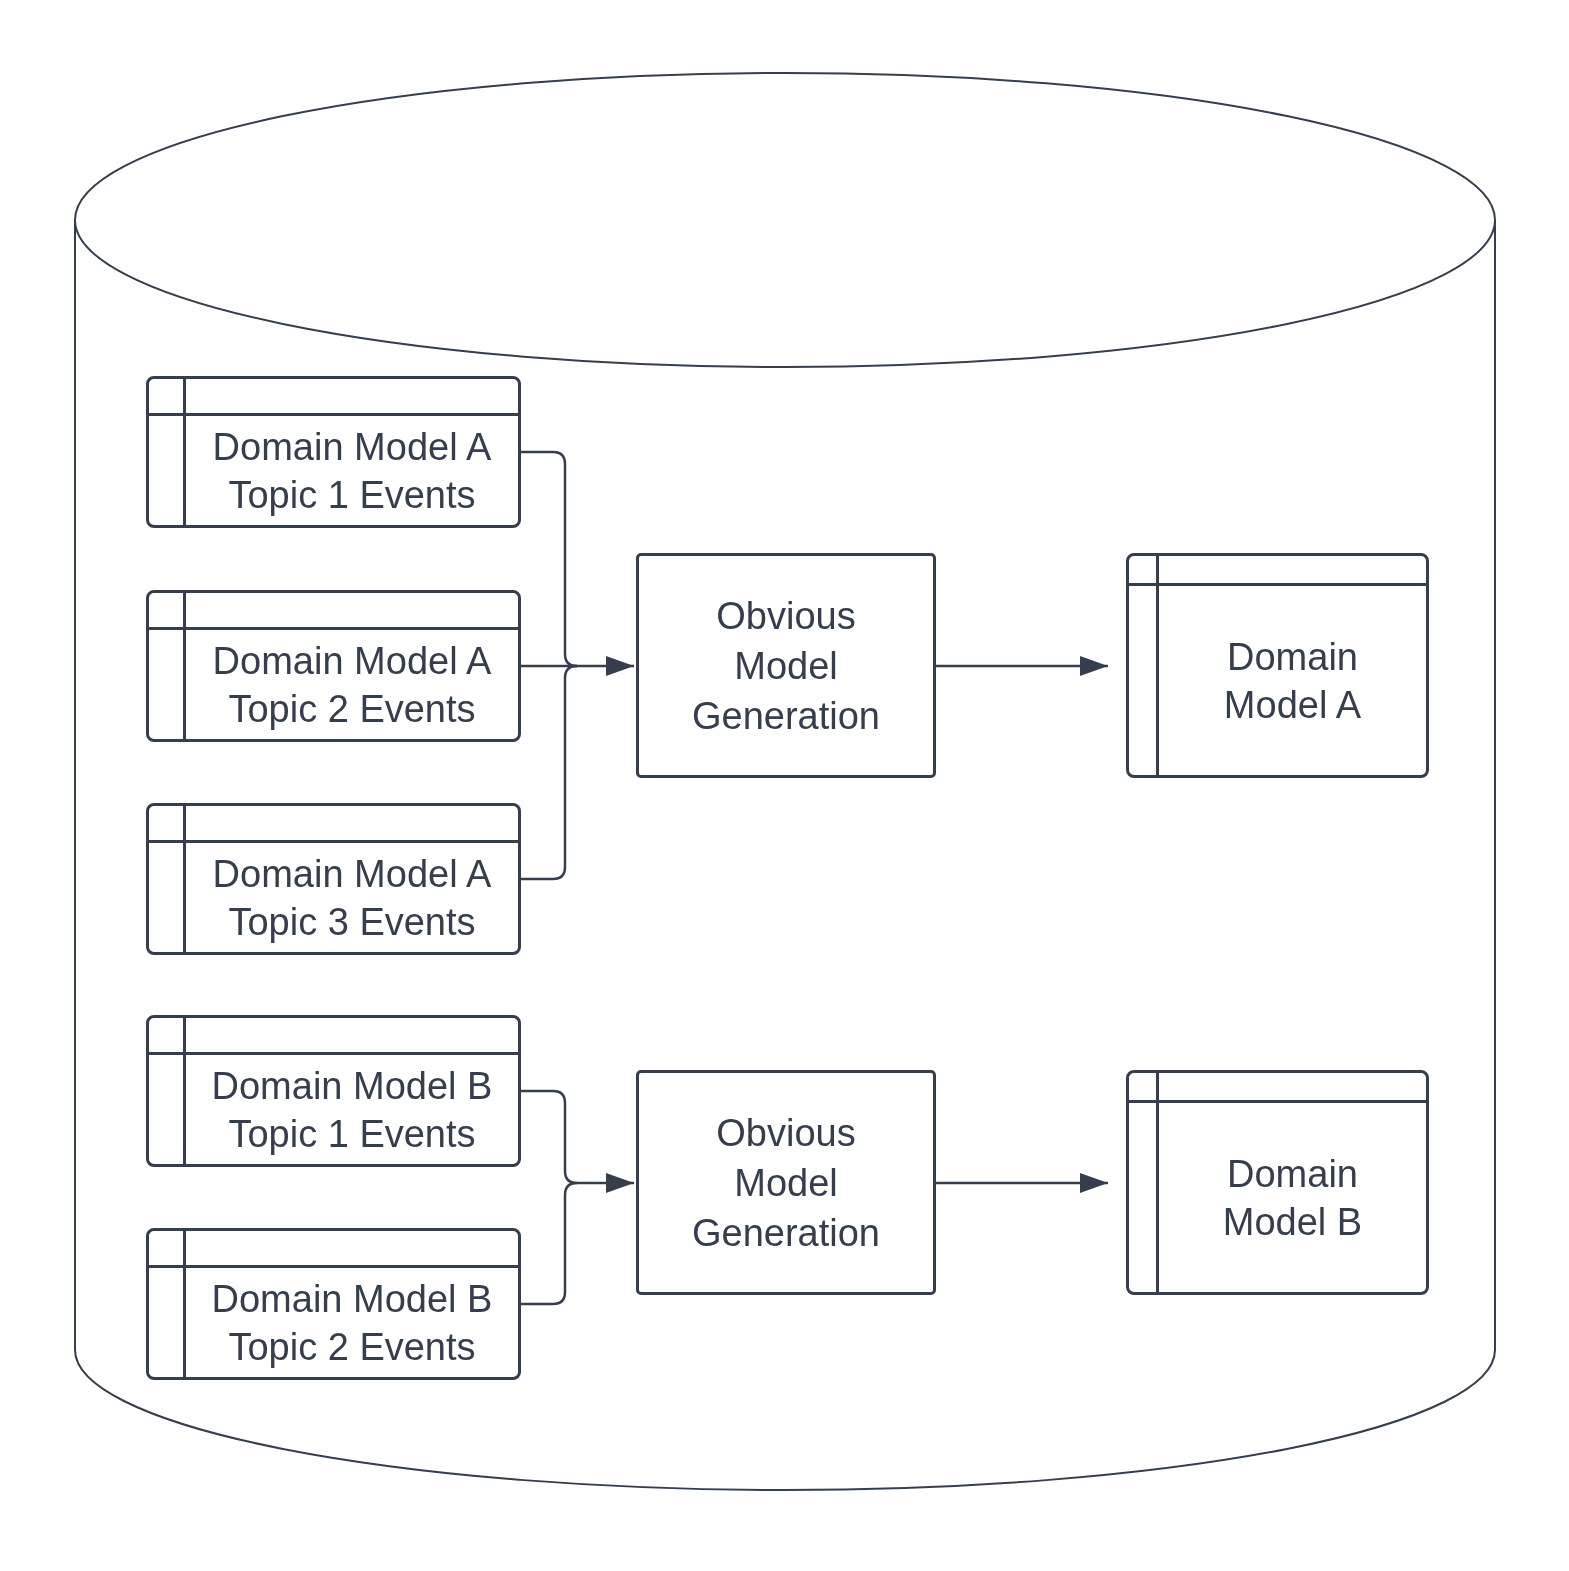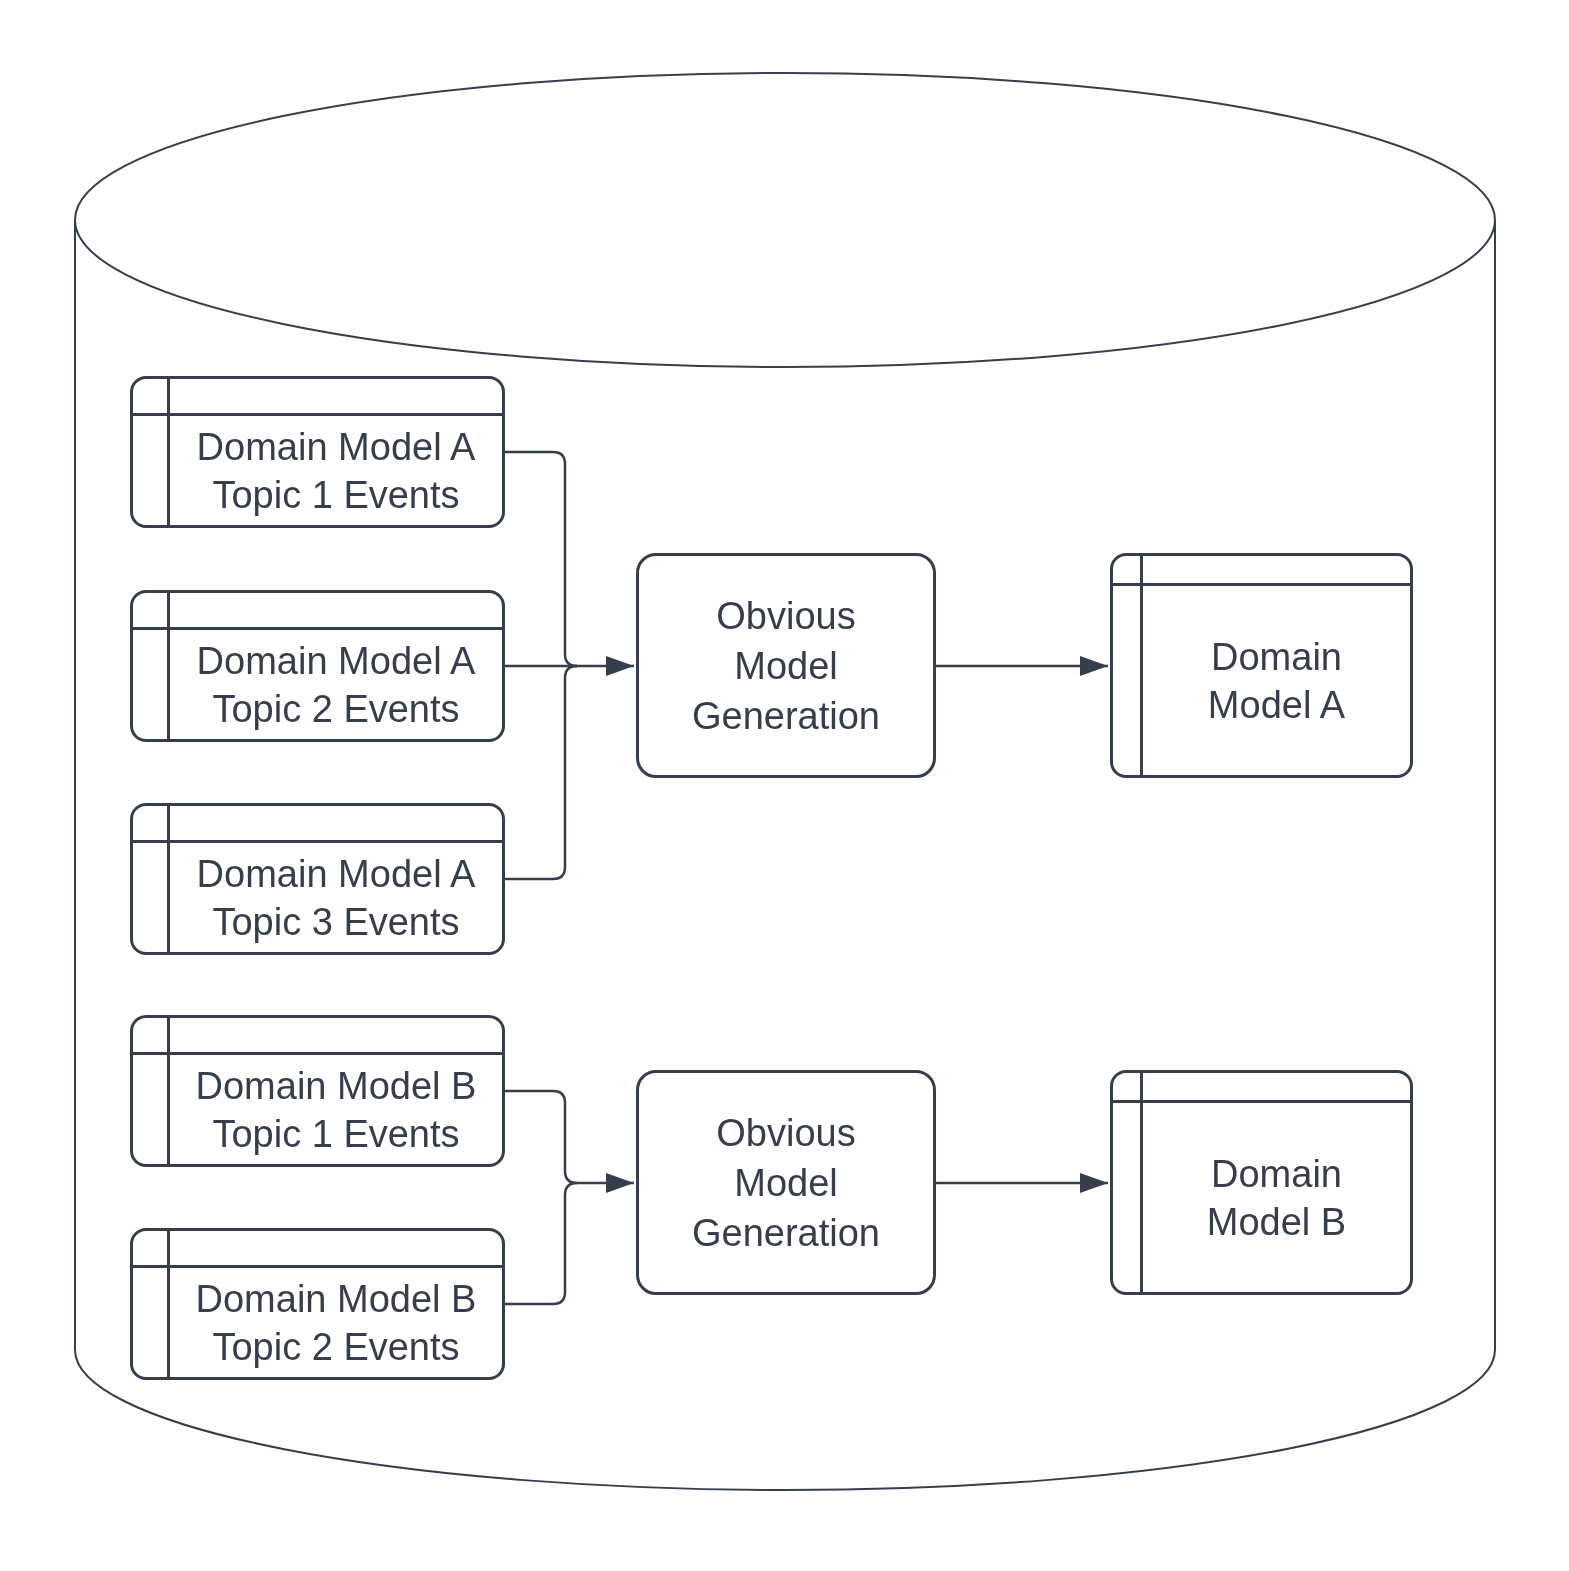--- a/index.html
+++ b/index.html
@@ -12,21 +12,21 @@
     color:var(--stroke);
   }
   .layer { position:absolute; left:0; top:0; }
   .line { fill:none; stroke:var(--stroke); stroke-width:2.5px; }
   .cyl  { fill:none; stroke:var(--stroke); stroke-width:2px; }
   #arrowhead path { fill:var(--stroke); stroke:none; }
 
   
   .tbl {
     position:absolute; background:#fff;
-    border:3px solid var(--stroke); border-radius:16px;
+    border:3px solid var(--stroke); border-radius:8px;margin-left:16px;
     --inset:34px;
   }
   .tbl .tbl-col {
     position:absolute; top:0; bottom:0; left:var(--inset);
     width:3px; background:var(--stroke);
   }
   .tbl .tbl-row {
     position:absolute; left:0; right:0; top:var(--inset);
     height:3px; background:var(--stroke);
   }
@@ -36,21 +36,21 @@
     right:0; bottom:0;
     display:flex; align-items:center; justify-content:center;
     text-align:center; white-space:pre-line;
     font-size:38px; line-height:48px; color:var(--stroke);
   }
   .tbl--out { --inset:27px; }
 
   
   .proc {
     position:absolute; background:#fff;
-    border:3px solid var(--stroke); border-radius:20px;
+    border:3px solid var(--stroke); border-radius:5px;
     display:flex; align-items:center; justify-content:center;
     text-align:center; white-space:pre-line;
     font-size:38px; line-height:50px; color:var(--stroke);
   }
 
   .cyl-label {
     position:absolute; left:585px; top:1434px; width:400px;
     text-align:center; font-size:38px; line-height:48px;
     color:var(--stroke);
   }

